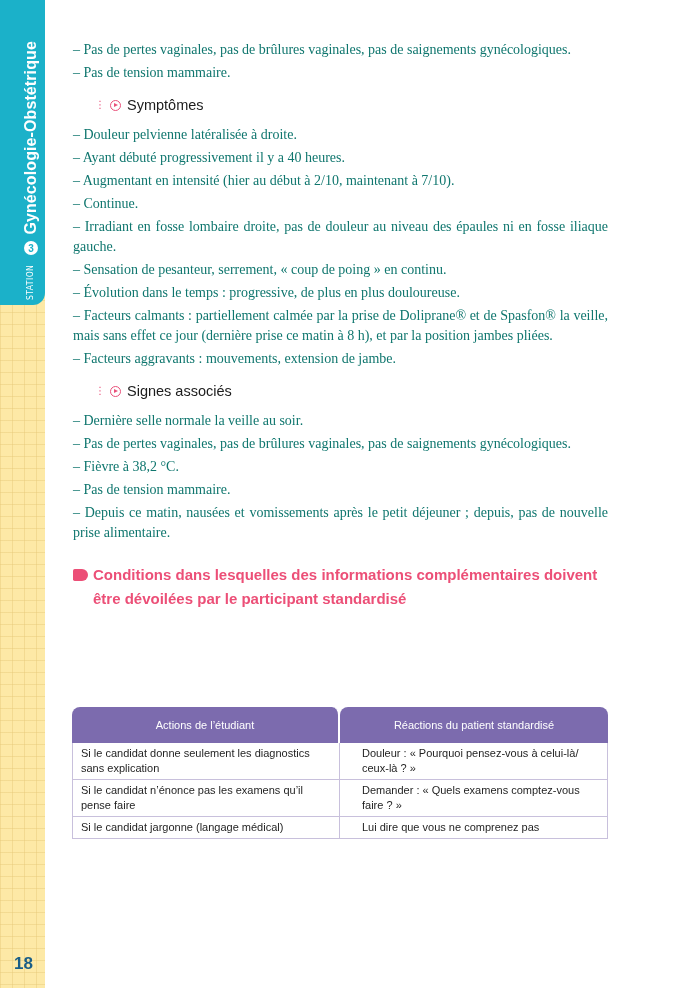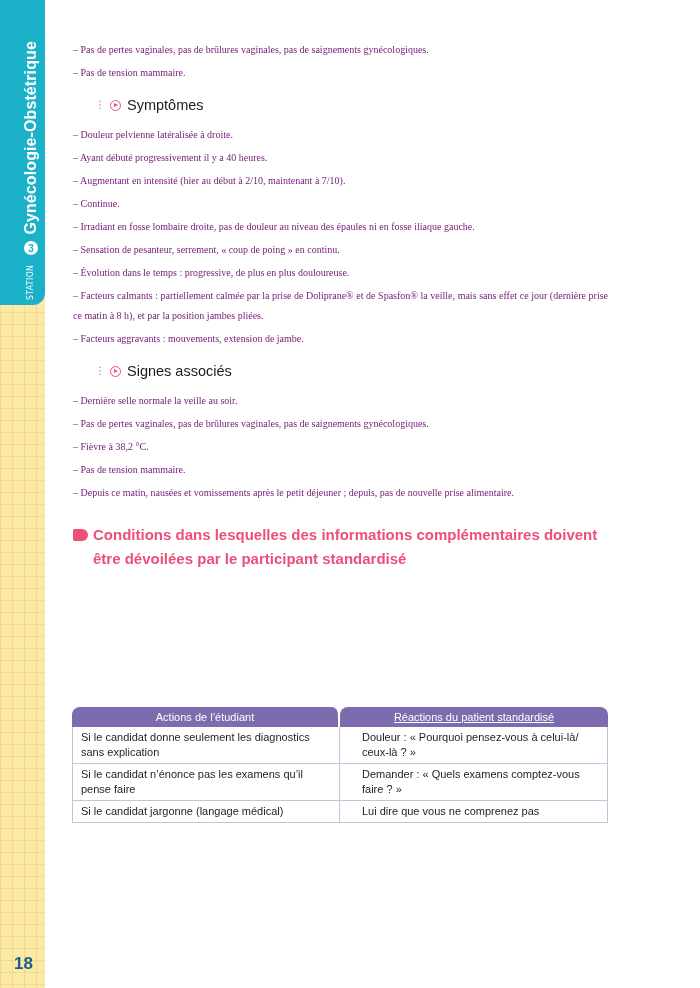--- a/index.html
+++ b/index.html
@@ -35,22 +35,22 @@
     }
     .station-title { font-weight: bold; font-size: 16px; letter-spacing: 0.1px; }
 
     .page-number {
       position: absolute; left: 14px; top: 954px;
       color: #1a5e87; font-weight: bold; font-size: 17px;
     }
 
     .content { position: absolute; left: 73px; top: 40px; width: 535px; }
     .para {
-      color: #701a75; font-family: "Liberation Serif", serif;
-      font-size: 10px; line-height: 20px; text-align: justify;
+      color: #0f766e; font-family: "Liberation Serif", serif;
+      font-size: 14px; line-height: 20px; text-align: justify;
       margin-bottom: 3px;
     }
     .subhead {
       display: flex; align-items: center;
       margin: 14px 0 12px 22px;
       color: #1c1c1c; font-size: 14.5px;
     }
     .subhead .dots { color: #e9507a; font-size: 10px; margin-right: 6px; letter-spacing: -1px; line-height: 10px; }
     .subhead .play {
       width: 11px; height: 11px; border: 1.5px solid #e9507a; border-radius: 50%;
@@ -70,24 +70,24 @@
       background: #ec4f77; border-radius: 2px 7px 7px 2px;
     }
 
     table.info {
       position: absolute; left: 72px; top: 707px; width: 536px;
       border-collapse: separate; border-spacing: 0;
       font-size: 11px; color: #1f1f1f;
     }
     table.info th {
       background: #7c6bae; color: #ffffff; font-weight: normal;
-      height: 20px; font-size: 11px; padding: 0 24px;
+      height: 36px; font-size: 11px; padding: 0 24px;
     }
     table.info th.left { border-top-left-radius: 8px; border-top-right-radius: 8px; border-right: 2px solid #fff; }
-    table.info th.right { border-top-left-radius: 8px; border-top-right-radius: 8px; text-decoration: underline; }
+    table.info th.right { border-top-left-radius: 8px; border-top-right-radius: 8px; }
     table.info td {
       padding: 3px 22px 3px 22px; line-height: 15px; vertical-align: top;
       border-bottom: 1.5px solid #c8c0dc; width: 50%;
     }
     table.info td.c1 { border-left: 1.5px solid #c8c0dc; border-right: 1.5px solid #c8c0dc; padding-left: 8px; }
     table.info td.c2 { border-right: 1.5px solid #c8c0dc; }
   </style>
 </head>
 <body>
 

